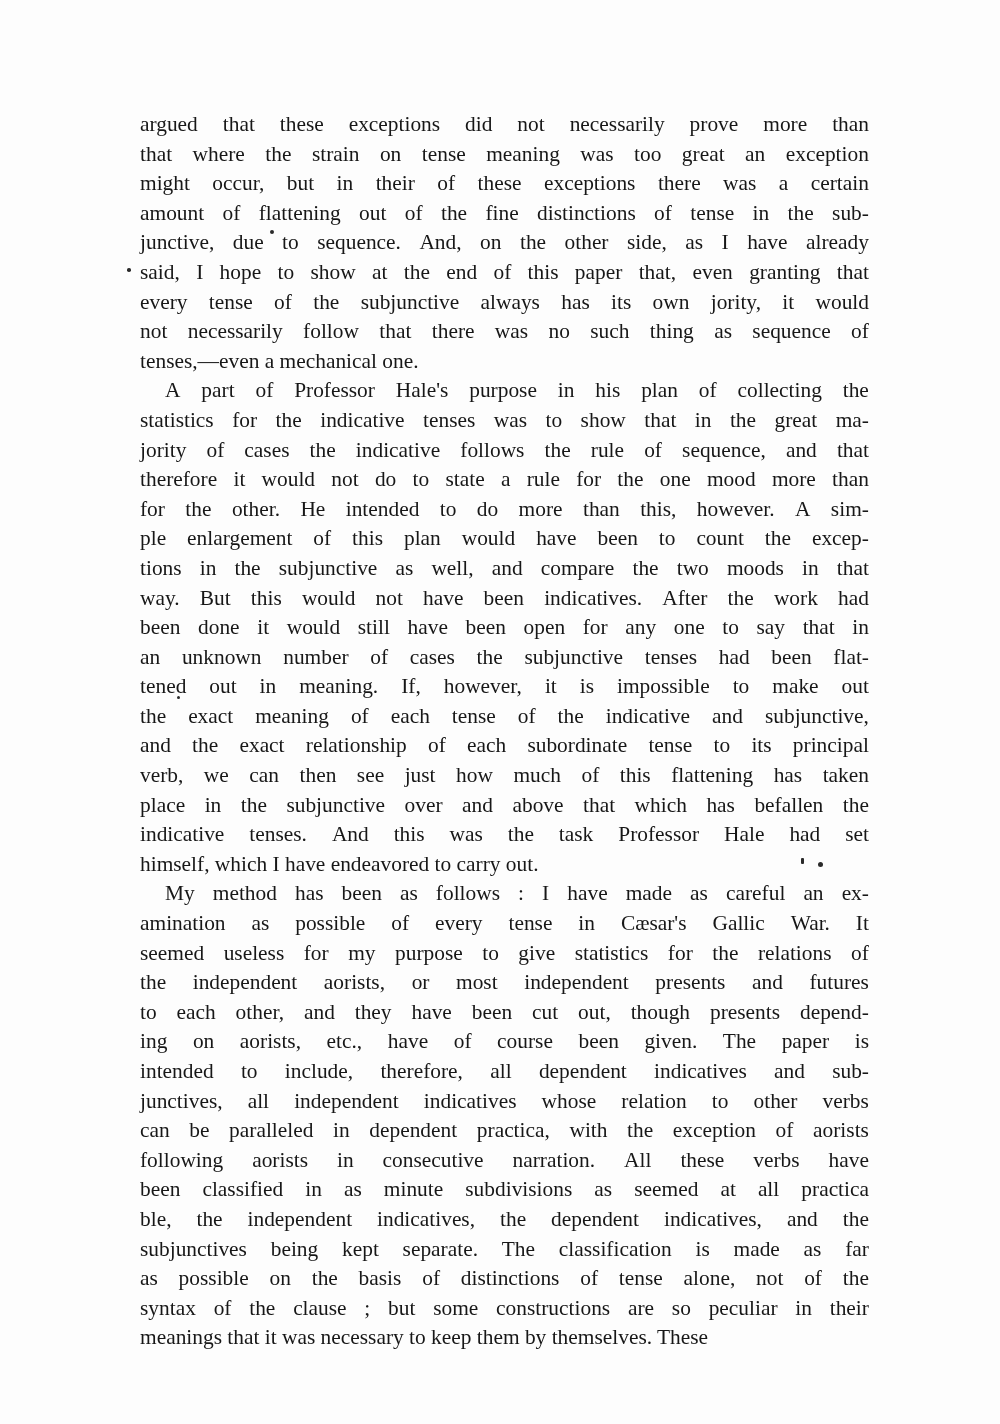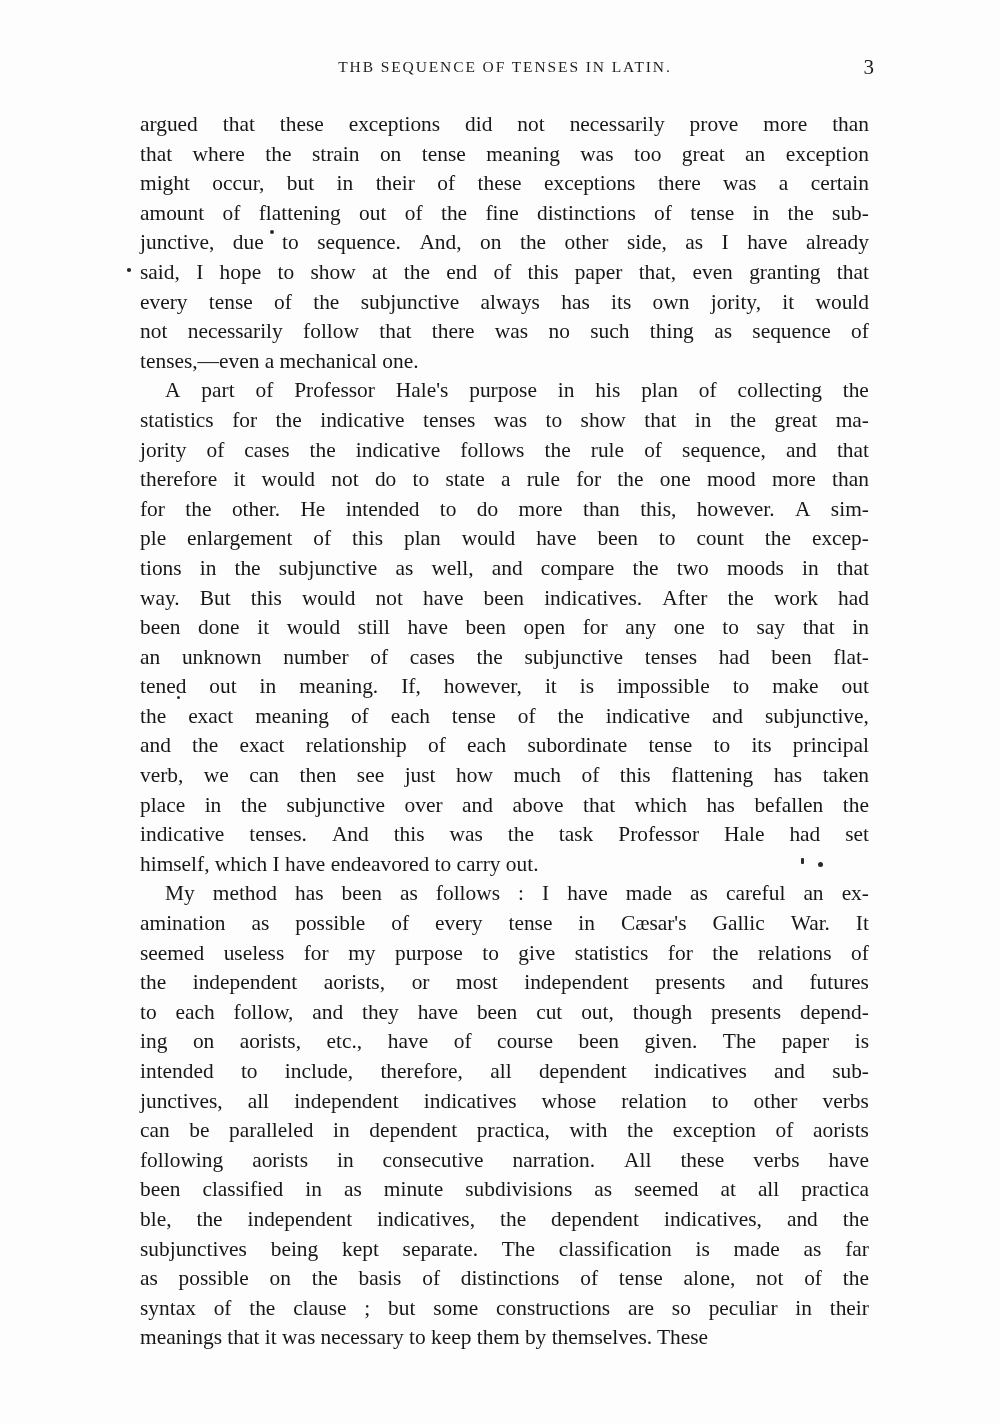--- a/index.html
+++ b/index.html
@@ -95,24 +95,20 @@
   .speck.s2 { left: 270px; top: 230px;  width: 4px;   height: 4px;   }
   .speck.s3 { left: 801px; top: 858px;  width: 2.6px; height: 6px;   border-radius: 1px; }
   .speck.s4 { left: 818px; top: 862px;  width: 5px;   height: 5px;   }
   .speck.s5 { left: 177px; top: 696px;  width: 3px;   height: 3px;   }
 </style>
 </head>
 <body>
 
 <div class="page">
 
-  <div class="running-head">
-    <div class="running-head-title">THB SEQUENCE OF TENSES IN LATIN.</div>
-    <div class="running-head-folio">3</div>
-  </div>
 
   <div class="textblock">
       <div class="para">
         <div class="ln just">
           <span>argued</span>
           <span>that</span>
           <span>these</span>
           <span>exceptions</span>
           <span>did</span>
           <span>not</span>
@@ -510,21 +506,21 @@
           <span>or</span>
           <span>most</span>
           <span>independent</span>
           <span>presents</span>
           <span>and</span>
           <span>futures</span>
         </div>
         <div class="ln just">
           <span>to</span>
           <span>each</span>
-          <span>follow,</span>
+          <span>other,</span>
           <span>and</span>
           <span>they</span>
           <span>have</span>
           <span>been</span>
           <span>cut</span>
           <span>out,</span>
           <span>though</span>
           <span>presents</span>
           <span>depend-</span>
         </div>

